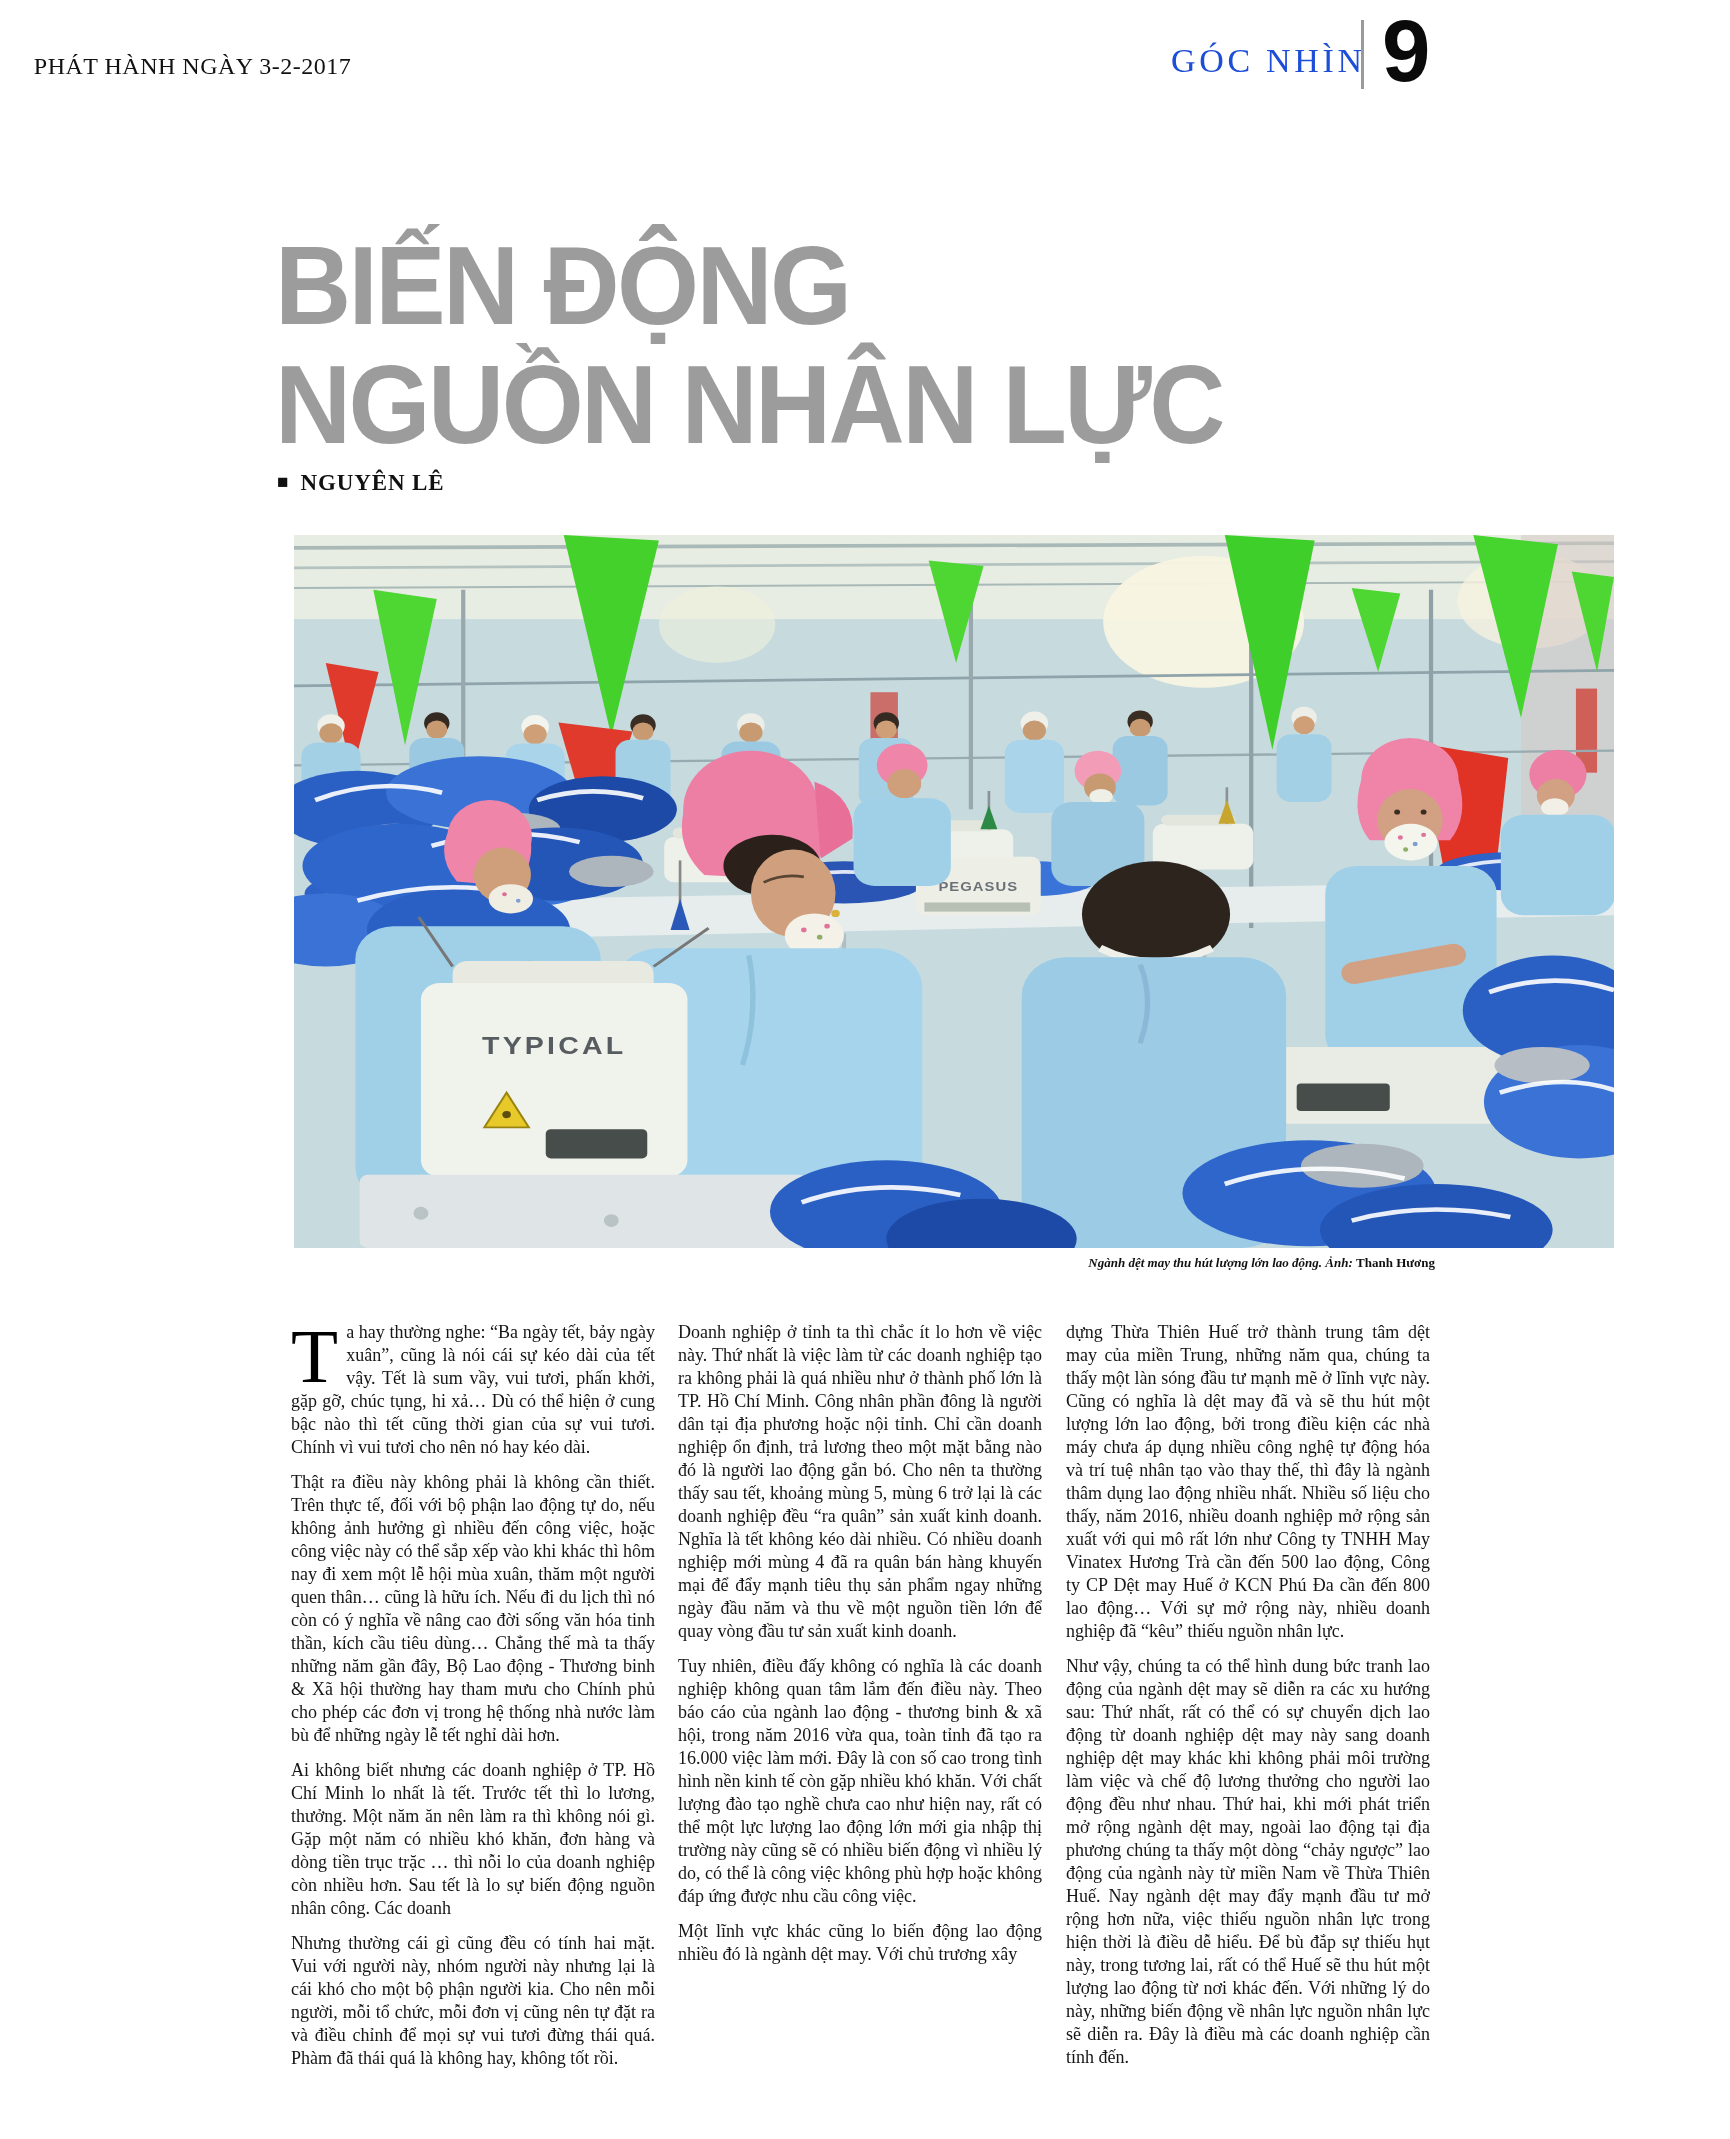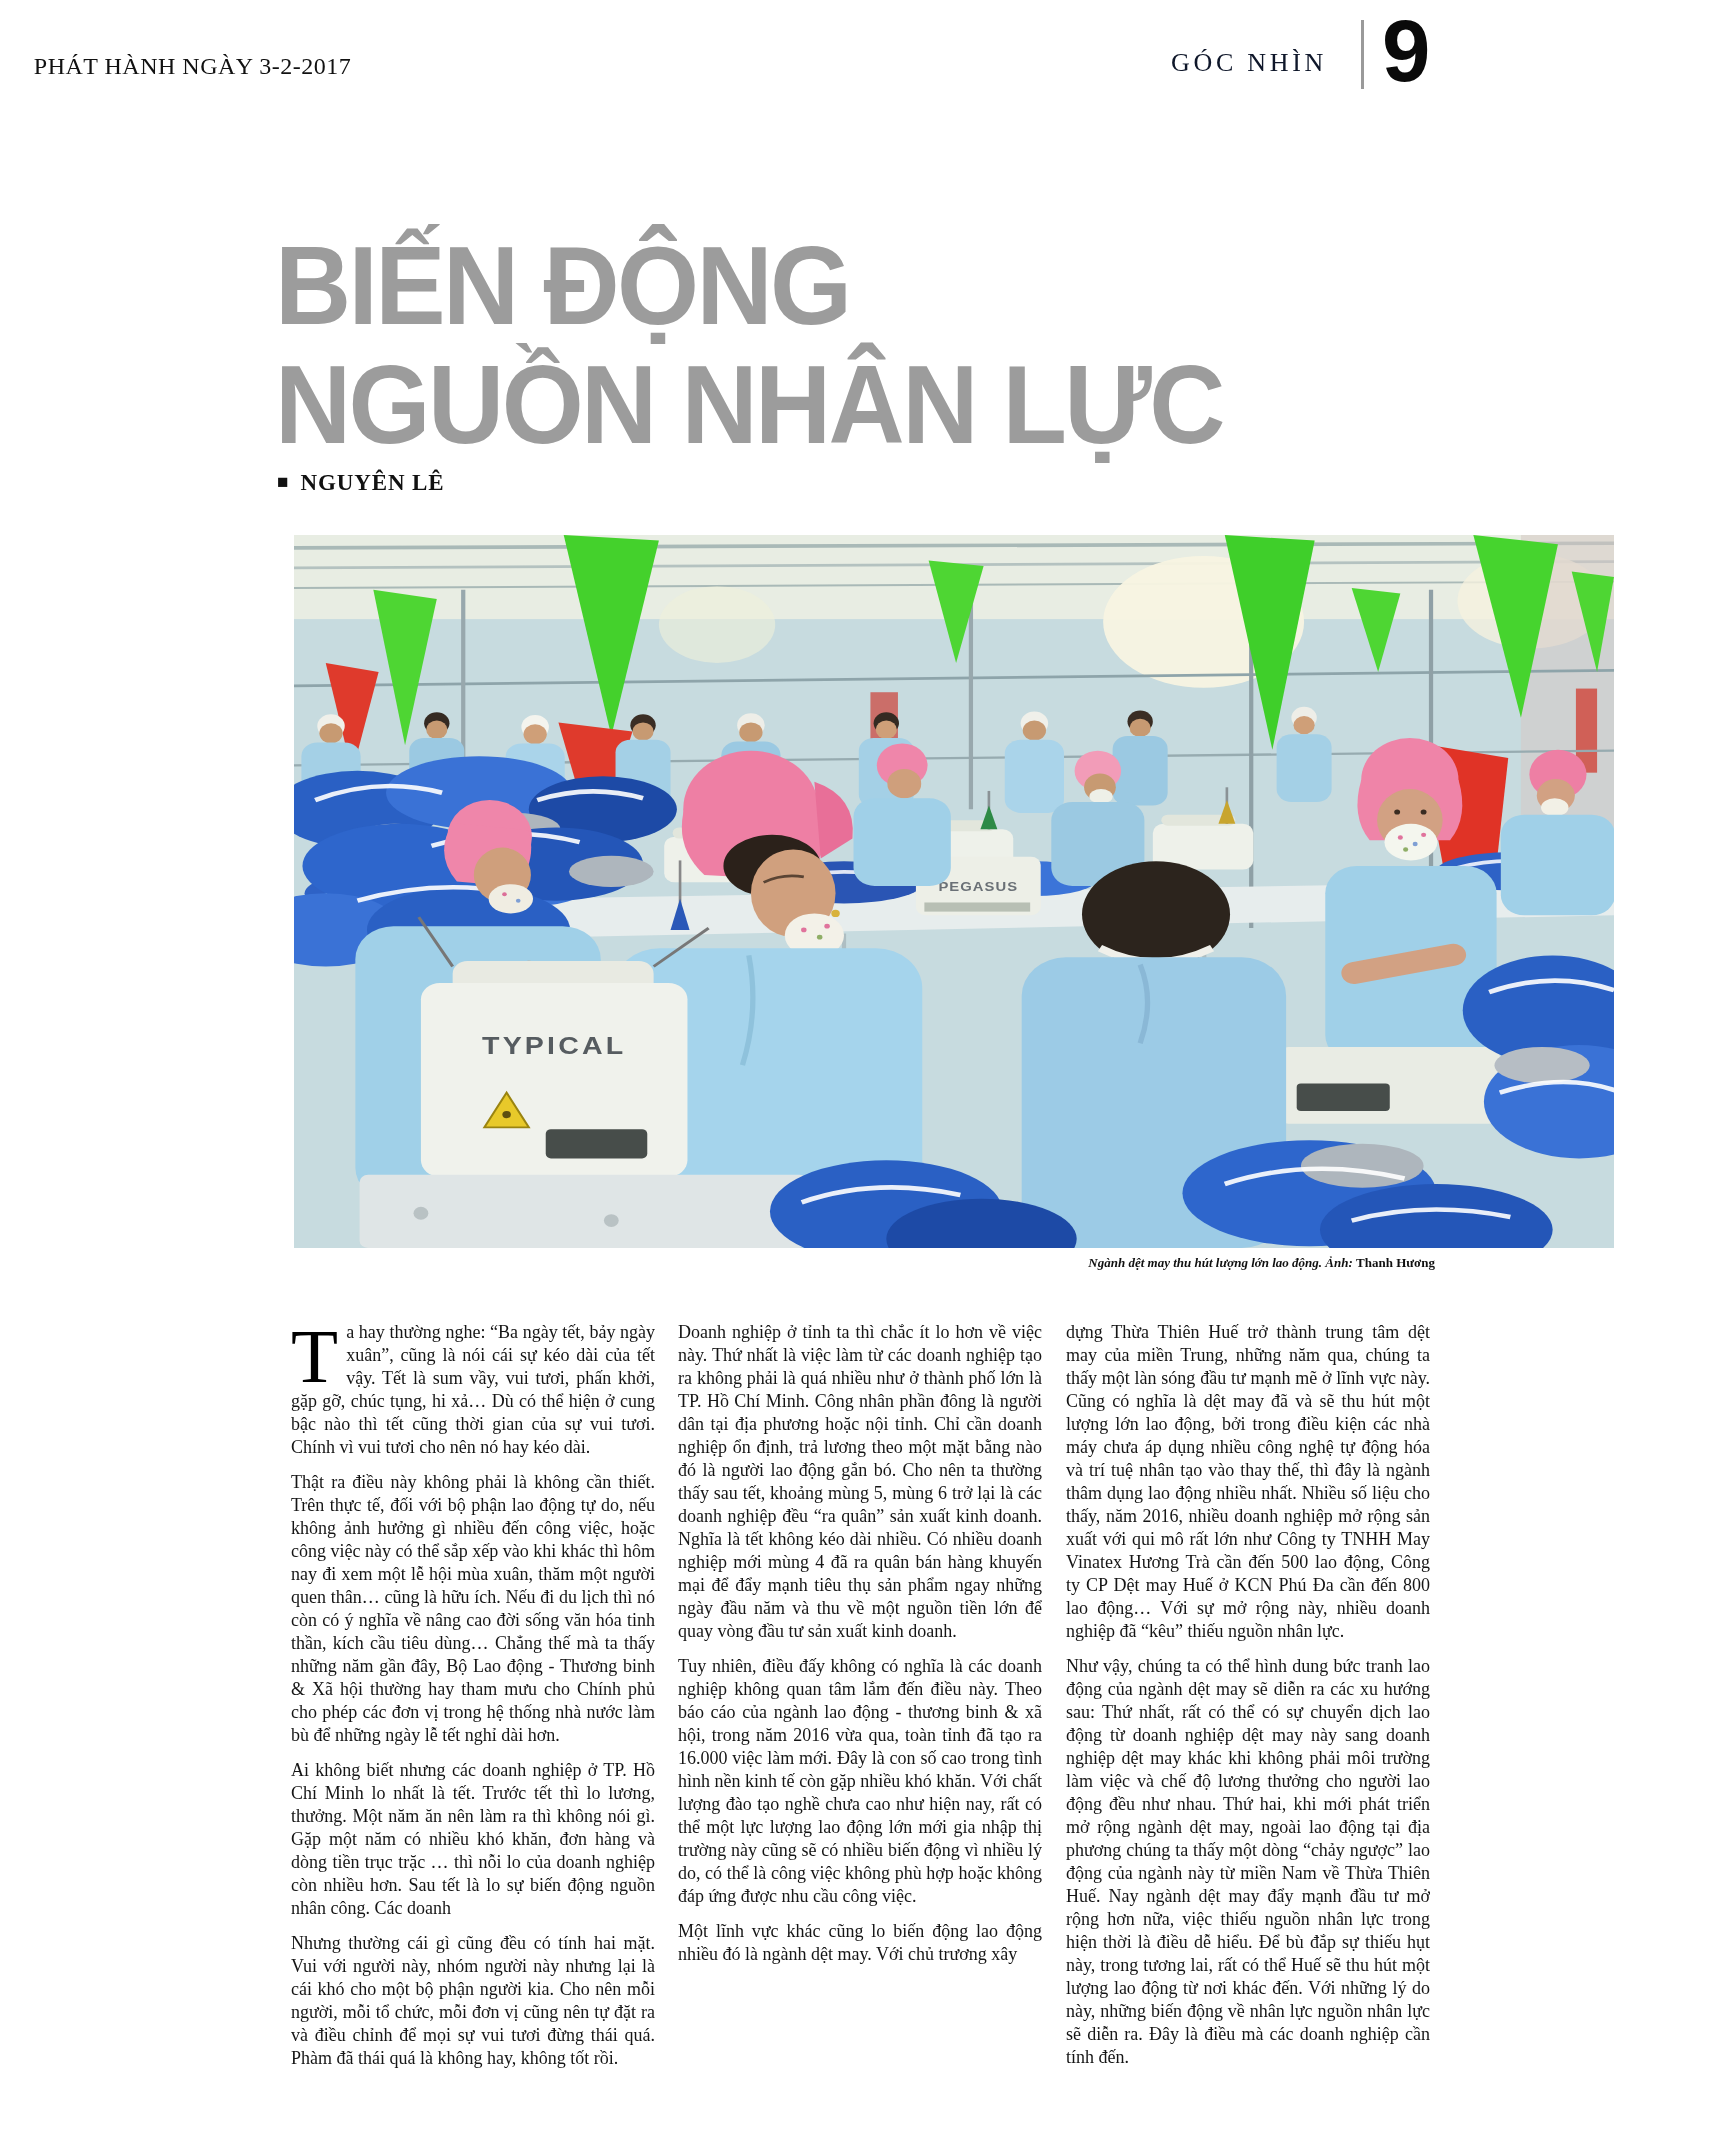--- a/index.html
+++ b/index.html
@@ -1,20 +1,20 @@
 <!DOCTYPE html>
 <html style="font-size:14.6px"><head>
 <meta charset="utf-8">
 <style>
   html,body{margin:0;padding:0;background:#fff;}
   #page{position:relative;width:1731px;height:2140px;background:#ffffff;overflow:hidden;
         font-family:"Liberation Serif",serif;color:#111;}
 
   .date-line{position:absolute;left:1.8px;top:53px;font-size:24px;letter-spacing:0.5px;white-space:nowrap;margin-left:32px;}
-  .section-title{position:absolute;left:1171px;top:48px;font-size:26px;letter-spacing:3.7px;white-space:nowrap;color:#0f172a;}
+  .section-title{position:absolute;left:1171px;top:42px;font-size:34px;letter-spacing:3.7px;white-space:nowrap;color:#1d4ed8;}
   .head-divider{position:absolute;left:1361px;top:20px;width:2.7px;height:69px;background:#9a9a9a;}
   .page-number{position:absolute;left:1382px;top:7.3px;font-family:"Liberation Sans",sans-serif;
                font-weight:bold;font-size:87px;line-height:87px;color:#0a0a0a;}
 
   .headline{position:absolute;left:275px;top:227px;font-family:"Liberation Sans",sans-serif;
             font-weight:bold;font-size:111px;line-height:119px;letter-spacing:-2.7px;color:#9c9c9c;
             transform:scaleX(0.95);transform-origin:left top;white-space:nowrap;}
   .headline .hl{display:block;}
 
   .byline{position:absolute;left:277px;top:470px;font-size:23px;font-weight:bold;letter-spacing:0.9px;font-family:Liberation Serif, serif;}

